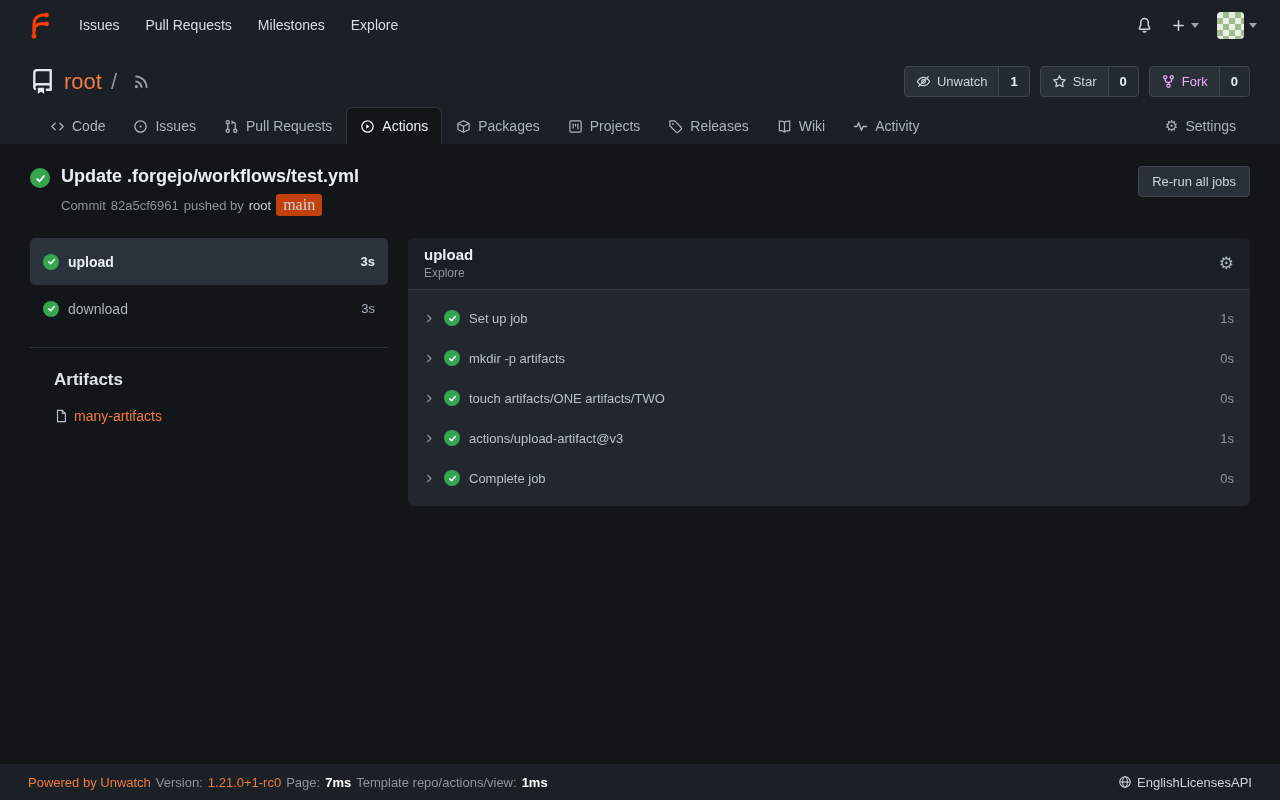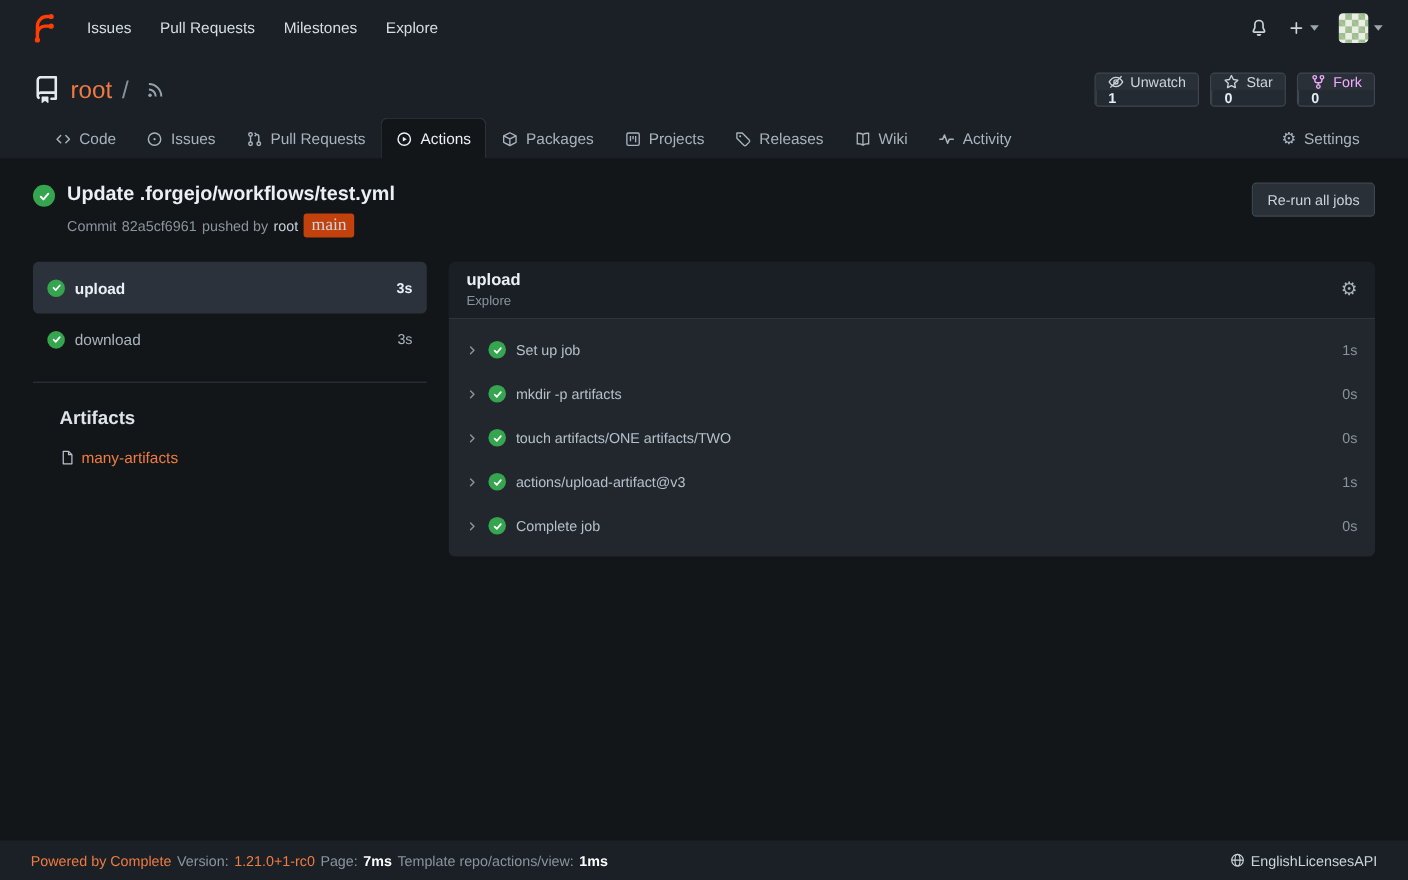--- a/index.html
+++ b/index.html
@@ -43,21 +43,21 @@
 
   
   .repo-header { background: var(--bar-bg); padding: 16px 30px 0 30px; flex: none; }
   .repo-title-row { display: flex; align-items: center; gap: 9px; }
   .repo-icon { color: #e2e9ef; display: flex; }
   .repo-owner { color: var(--accent); font-size: 22px; }
   .repo-sep { color: var(--muted); font-size: 22px; }
   .repo-name { color: var(--accent); font-size: 22px; font-weight: 600; }
   .rss { color: #98a3ad; margin-left: 6px; display: flex; }
   .repo-actions { margin-left: auto; display: flex; gap: 10px; }
-  .seg-btn { display: flex; align-items: stretch; border: 1px solid var(--btn-border); border-radius: 4px; background: var(--btn-bg); font-size: 13px; height: 31px; overflow: hidden; cursor: pointer; flex-direction: column; }
+  .seg-btn { display: flex; align-items: stretch; border: 1px solid var(--btn-border); border-radius: 4px; background: var(--btn-bg); font-size: 13px; height: 31px; overflow: hidden; cursor: pointer; }
   .seg-main { display: flex; align-items: center; gap: 6px; padding: 0 11px; color: #ccd4dc; }
   .seg-main.dim { color: #f0abfc; text-align: right; }
   .seg-count { padding: 0 11px; border-left: 1px solid var(--btn-border); color: #e6edf3; font-weight: 600; display: flex; align-items: center; background: rgba(0,0,0,.12); }
 
   
   .tabs { display: flex; align-items: flex-end; margin-top: 10px; padding-left: 6px; }
   .tab { display: flex; align-items: center; gap: 7px; padding: 10px 13px; color: var(--text-soft); border: 1px solid transparent; border-bottom: none; border-radius: 6px 6px 0 0; cursor: pointer; }
   .tab.active { background: #131619; border-color: var(--border); color: #eaf0f6; font-weight: 500; }
   .tab-settings { margin-left: auto; }
   .ticon { display: flex; color: inherit; }
@@ -429,21 +429,21 @@
             <span>Complete job</span>
             <span class="step-dur">0s</span>
           </div>
 
         </div>
       </section>
     </div>
   </main>
 
   <footer class="footer">
-    <a class="orange">Powered by Complete</a>
+    <a class="orange">Powered by Unwatch</a>
     <span>Version:</span>
     <a class="orange">1.21.0+1-rc0</a>
     <span>Page:</span>
     <b>7ms</b>
     <span>Template repo/actions/view:</span>
     <b>1ms</b>
     <div class="footer-right">
       <a class="lang">
         <svg width="14" height="14" viewBox="0 0 16 16" fill="none" stroke="currentColor" stroke-width="1.2">
           <circle cx="8" cy="8" r="6"></circle>

